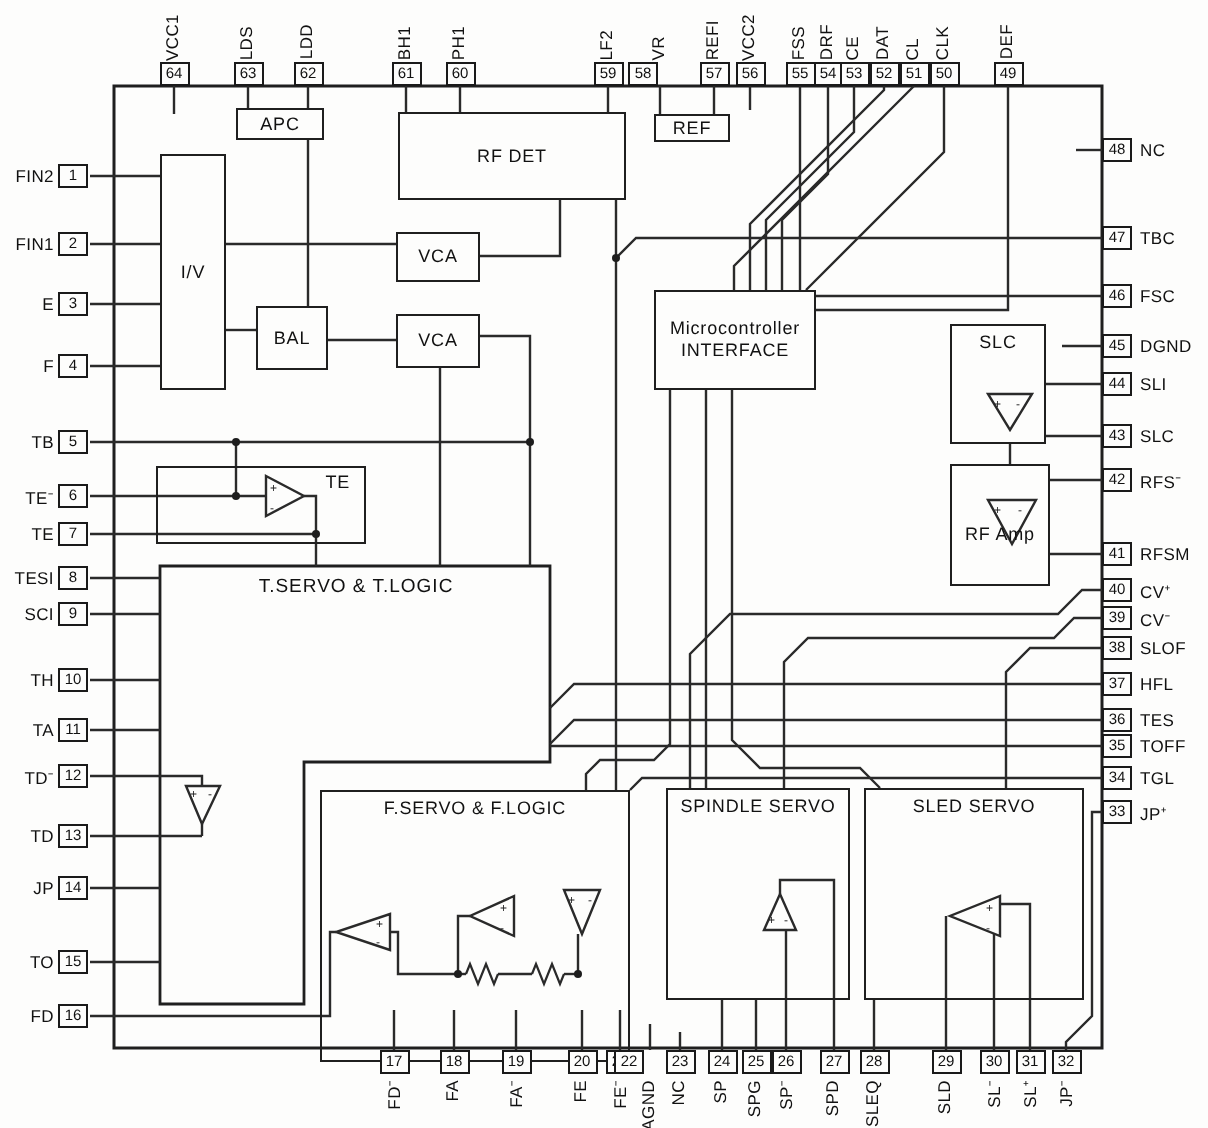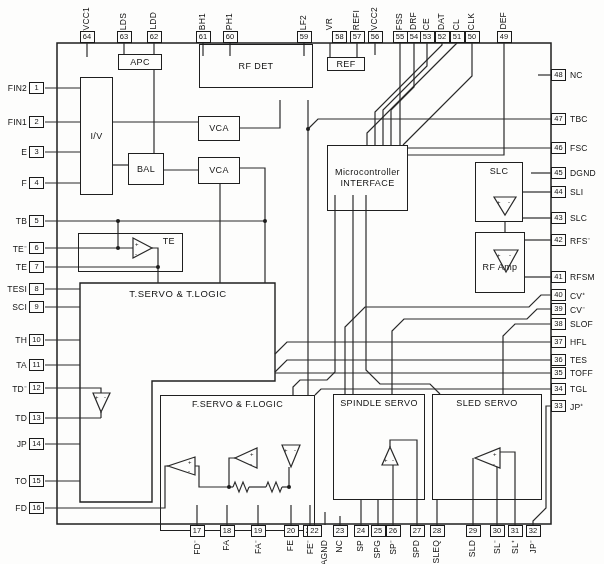--- a/index.html
+++ b/index.html
@@ -175,27 +175,27 @@
       <circle cx="308" cy="129" r="2"></circle>
       <circle cx="229" cy="487" r="2"></circle>
       <circle cx="289" cy="487" r="2"></circle>
       <circle cx="118" cy="248" r="2"></circle>
       <circle cx="118" cy="221" r="2"></circle>
     </g>
   </svg>
 
   <div id="blocks-layer">
       <div class="block " style="left: 118px; top: 54px; width: 44px; height: 16px;"><span>APC</span></div>
-      <div class="block " style="left: 199px; top: 44px; width: 114px; height: 44px;"><span>RF DET</span></div>
+      <div class="block " style="left: 199px; top: 56px; width: 114px; height: 44px;"><span>RF DET</span></div>
       <div class="block " style="left: 327px; top: 57px; width: 38px; height: 14px;"><span>REF</span></div>
       <div class="block " style="left: 80px; top: 77px; width: 33px; height: 118px;"><span>I/V</span></div>
       <div class="block " style="left: 198px; top: 116px; width: 42px; height: 25px;"><span>VCA</span></div>
       <div class="block " style="left: 128px; top: 153px; width: 36px; height: 32px;"><span>BAL</span></div>
       <div class="block " style="left: 198px; top: 157px; width: 42px; height: 27px;"><span>VCA</span></div>
-      <div class="block " style="left: 327px; top: 145px; width: 81px; height: 66px; text-align: center;"><span>Microcontroller<br><span>INTERFACE</span></span></div>
+      <div class="block " style="left: 327px; top: 145px; width: 81px; height: 50px; text-align: center;"><span>Microcontroller<br><span>INTERFACE</span></span></div>
       <div class="block top" style="left: 475px; top: 162px; width: 48px; height: 60px;"><span>SLC</span></div>
       <div class="block bottom" style="left: 475px; top: 232px; width: 50px; height: 61px;"><span>RF Amp</span></div>
       <div class="block topright" style="left: 78px; top: 233px; width: 105px; height: 39px;"><span>TE</span></div>
       <div class="block top" style="left: 160px; top: 395px; width: 155px; height: 136px;"><span>F.SERVO &amp; F.LOGIC</span></div>
       <div class="block top" style="left: 333px; top: 394px; width: 92px; height: 106px;"><span>SPINDLE SERVO</span></div>
       <div class="block top" style="left: 432px; top: 394px; width: 110px; height: 106px;"><span>SLED SERVO</span></div>
       <div class="float-label" style="left: 103px; top: 288px; width: 150px;">T.SERVO &amp; T.LOGIC</div>
     </div>
   <div id="pins-layer">
       <div class="pin" style="left: 79.5px; top: 31px;">64</div>
@@ -203,21 +203,21 @@
       <div class="pin" style="left: 116.5px; top: 31px;">63</div>
       <div class="plabel vlabel" style="left: 118px; bottom: 534px;">LDS</div>
       <div class="pin" style="left: 146.5px; top: 31px;">62</div>
       <div class="plabel vlabel" style="left: 148px; bottom: 534px;">LDD</div>
       <div class="pin" style="left: 195.5px; top: 31px;">61</div>
       <div class="plabel vlabel" style="left: 197px; bottom: 534px;">BH1</div>
       <div class="pin" style="left: 222.5px; top: 31px;">60</div>
       <div class="plabel vlabel" style="left: 224px; bottom: 534px;">PH1</div>
       <div class="pin" style="left: 296.5px; top: 31px;">59</div>
       <div class="plabel vlabel" style="left: 298px; bottom: 534px;">LF2</div>
-      <div class="pin" style="left: 332px; top: 31px;">58</div>
+      <div class="pin" style="left: 314px; top: 31px;">58</div>
       <div class="plabel vlabel" style="left: 324px; bottom: 534px;">VR</div>
       <div class="pin" style="left: 349.5px; top: 31px;">57</div>
       <div class="plabel vlabel" style="left: 351px; bottom: 534px;">REFI</div>
       <div class="pin" style="left: 367.5px; top: 31px;">56</div>
       <div class="plabel vlabel" style="left: 369px; bottom: 534px;">VCC2</div>
       <div class="pin" style="left: 392.5px; top: 31px;">55</div>
       <div class="plabel vlabel" style="left: 394px; bottom: 534px;">FSS</div>
       <div class="pin" style="left: 406.5px; top: 31px;">54</div>
       <div class="plabel vlabel" style="left: 408px; bottom: 534px;">DRF</div>
       <div class="pin" style="left: 419.5px; top: 31px;">53</div>

